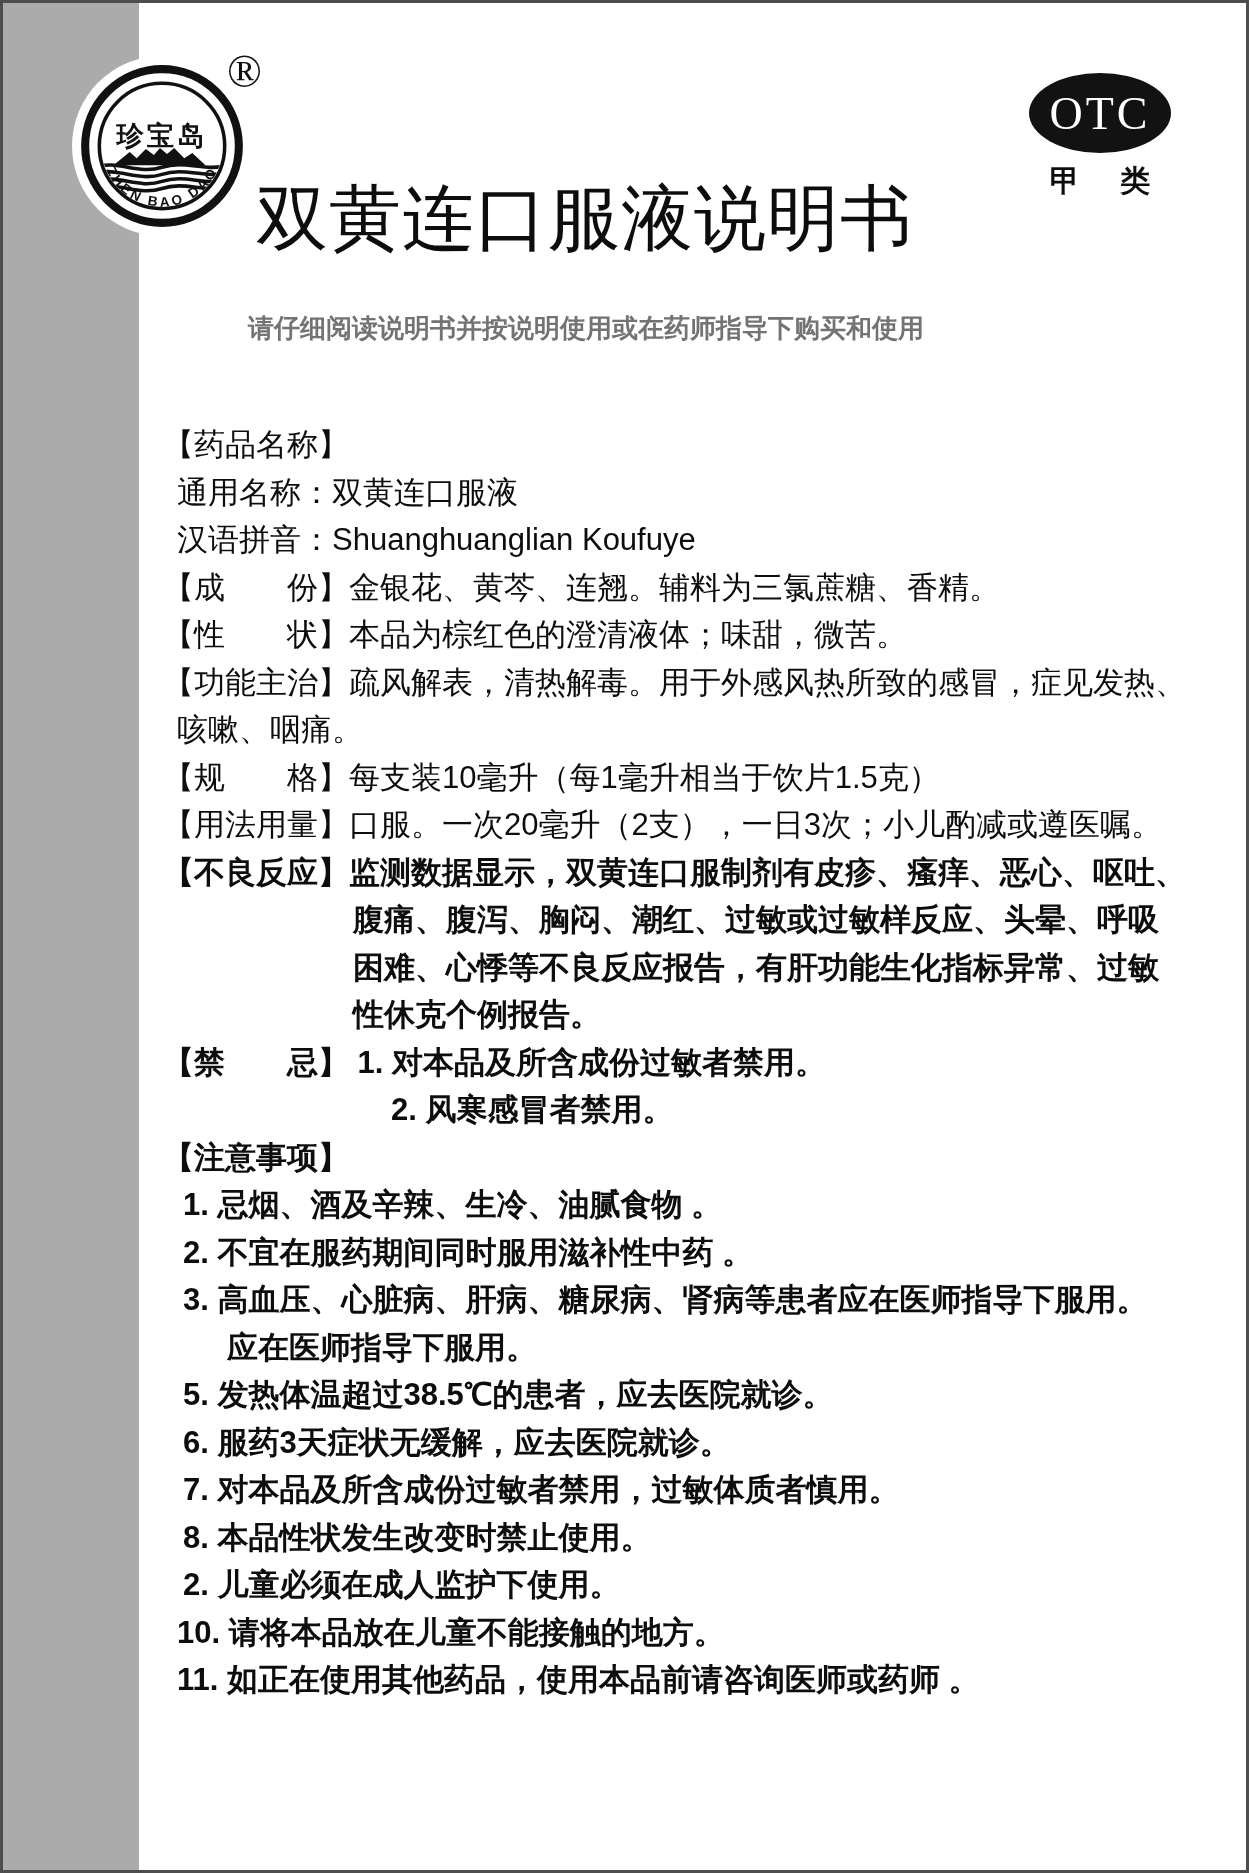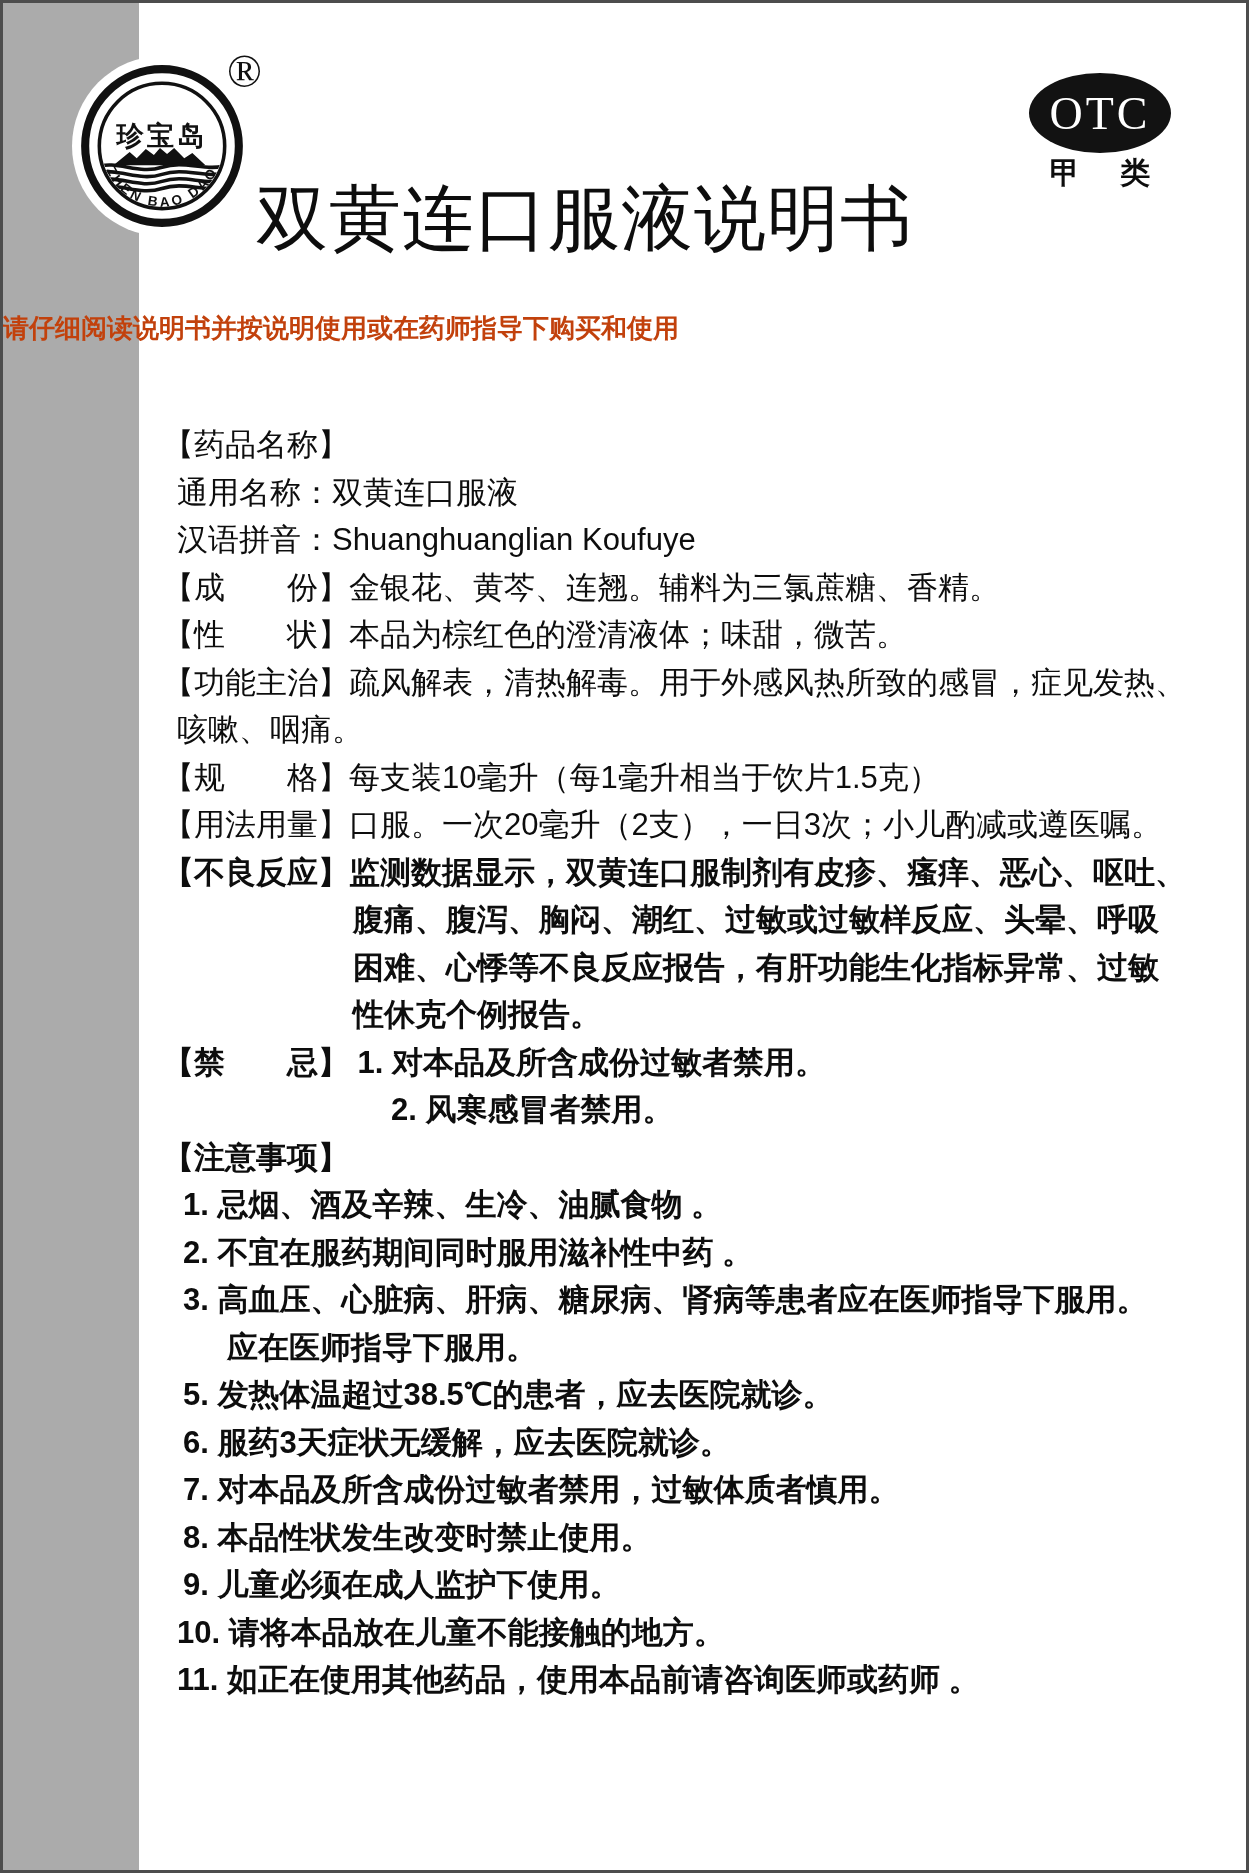--- a/index.html
+++ b/index.html
@@ -31,38 +31,39 @@
     width:142px; height:80px; margin:0 auto;
     background:#121212; border-radius:50%;
     display:flex; align-items:center; justify-content:center;
   }
   .otc-ellipse span {
     color:#ffffff;
     font-family:"Liberation Serif", serif;
     font-weight:normal; font-size:46px; letter-spacing:3px;
   }
   .otc-class {
+    margin-top:8px;
     font-size:30px; font-weight:bold;
     letter-spacing:16px; padding-left:16px;
     color:#0d0d0d;
   }
   .title {
     position:absolute; left:0; top:168px; width:1163px; margin:0;
     text-align:center;
     font-family:"Liberation Serif", serif;
     font-weight:400;
     font-size:72px; letter-spacing:1px;
     color:#0d0d0d;
     white-space:nowrap;
   }
   .subtitle {
     position:absolute; left:0; top:308px; width:1166px;
-    text-align:left;
+    text-align:center;
     font-size:26px; font-weight:bold;
-    color:#c2410c;
+    color:#737373;
     white-space:nowrap;
   }
   .content {
     position:absolute; left:160px; top:386px; width:985px;
     font-size:31px;
   }
   .line {
     line-height:47.5px; height:47.5px;
     white-space:nowrap;
     font-weight:normal;
@@ -132,18 +133,18 @@
       <div class="line bold" style="padding-left: 228px;">2. 风寒感冒者禁用。</div>
       <div class="line bold" style="padding-left: 0px;">【注意事项】</div>
       <div class="line bold" style="padding-left: 20px;">1. 忌烟、酒及辛辣、生冷、油腻食物 。</div>
       <div class="line bold" style="padding-left: 20px;">2. 不宜在服药期间同时服用滋补性中药 。</div>
       <div class="line bold" style="padding-left: 20px;">3. 高血压、心脏病、肝病、糖尿病、肾病等患者应在医师指导下服用。</div>
       <div class="line bold" style="padding-left: 64px;">应在医师指导下服用。</div>
       <div class="line bold" style="padding-left: 20px;">5. 发热体温超过38.5℃的患者，应去医院就诊。</div>
       <div class="line bold" style="padding-left: 20px;">6. 服药3天症状无缓解，应去医院就诊。</div>
       <div class="line bold" style="padding-left: 20px;">7. 对本品及所含成份过敏者禁用，过敏体质者慎用。</div>
       <div class="line bold" style="padding-left: 20px;">8. 本品性状发生改变时禁止使用。</div>
-      <div class="line bold" style="padding-left: 20px;">9. 儿童必须在成人监护下使用。</div>
+      <div class="line bold" style="padding-left: 20px;">2. 儿童必须在成人监护下使用。</div>
       <div class="line bold" style="padding-left: 14px;">10. 请将本品放在儿童不能接触的地方。</div>
       <div class="line bold" style="padding-left: 14px;">11. 如正在使用其他药品，使用本品前请咨询医师或药师 。</div>
     </div>
 
 </div>
 
 </body></html>

